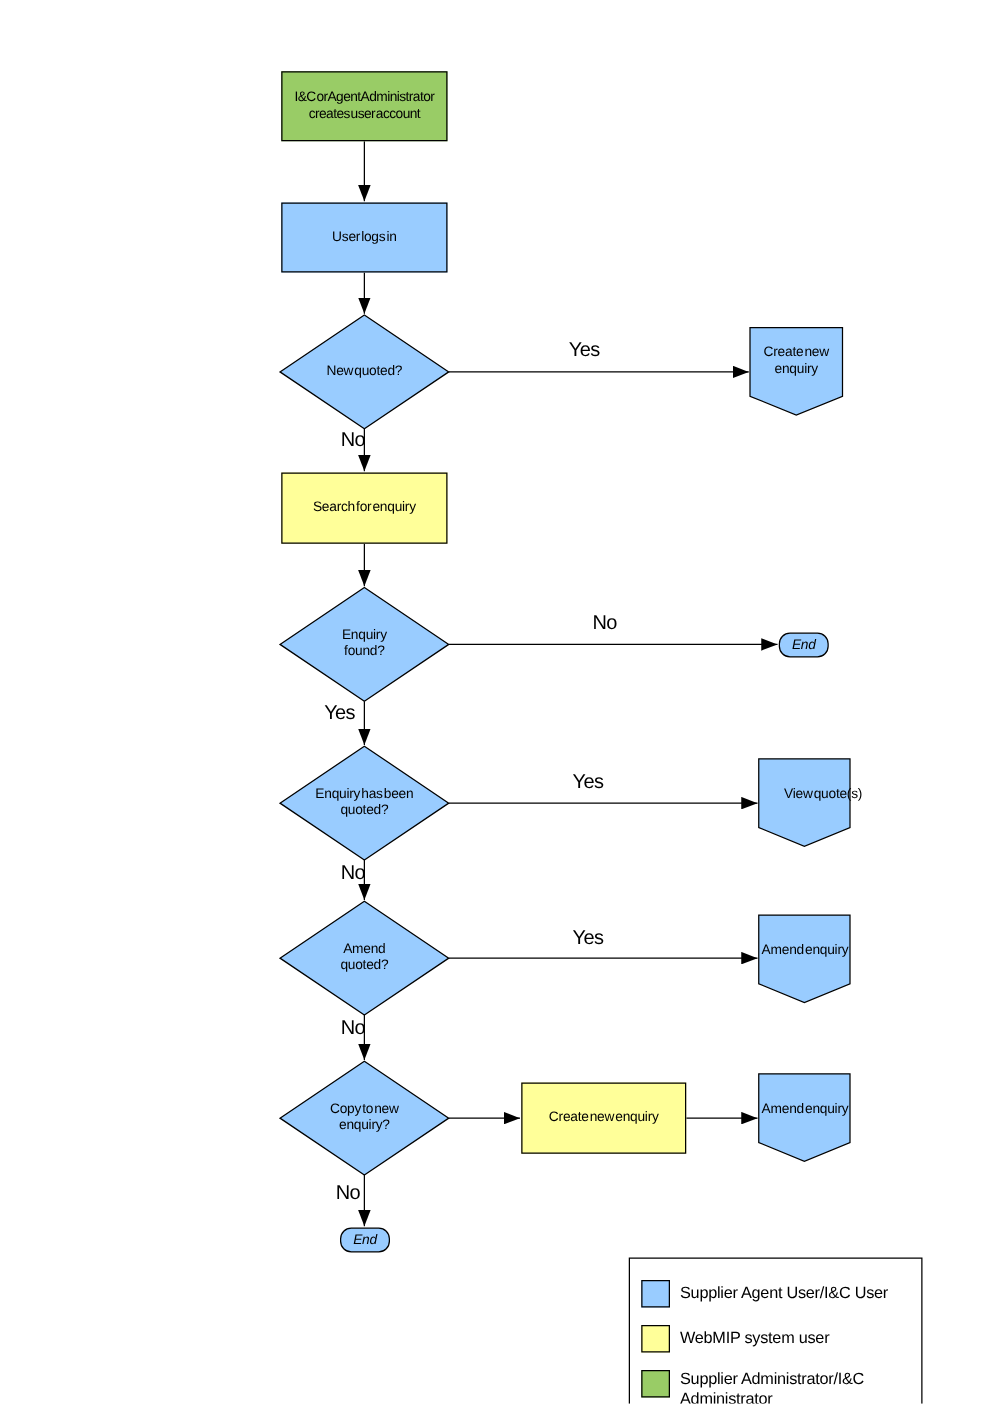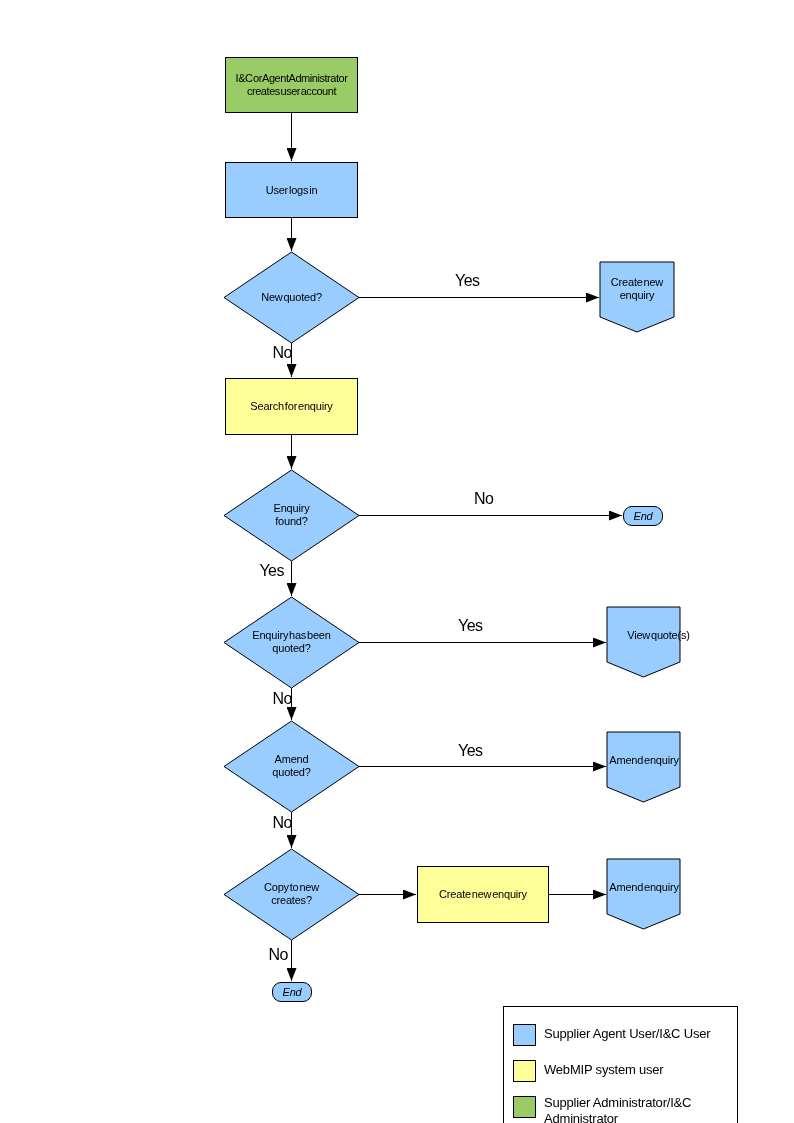--- a/index.html
+++ b/index.html
@@ -100,21 +100,21 @@
   <div class="node rect blue" style="left:225px; top:162px; width:131px; height:54px;">User logs in</div>
 
   <div class="node rect yellow" style="left:225px; top:378px; width:131px; height:55px;">Search for enquiry</div>
 
   <div class="node rect yellow" style="left:417px; top:866px; width:130px; height:55px;">Create new enquiry</div>
 
   <div class="shape-label" style="left:241px; top:290px; width:101px; height:14px;">New quoted?</div>
   <div class="shape-label" style="left:261px; top:501px; width:61px; height:28px;">Enquiry found?</div>
   <div class="shape-label" style="left:249px; top:628px; width:85px; height:28px;">Enquiry has been quoted?</div>
   <div class="shape-label" style="left:261px; top:752px; width:61px; height:28px;">Amend quoted?</div>
-  <div class="shape-label" style="left:251px; top:880px; width:81px; height:28px;">Copy to new creates?</div>
+  <div class="shape-label" style="left:251px; top:880px; width:81px; height:28px;">Copy to new enquiry?</div>
 
   <div class="shape-label" style="left:602px; top:275px; width:70px; height:28px;">Create new enquiry</div>
   <div class="shape-label" style="left:606px; top:628px; width:75px; height:14px;margin-left:15px;">View quote(s)</div>
   <div class="shape-label" style="left:605px; top:753px; width:78px; height:14px;">Amend enquiry</div>
   <div class="shape-label" style="left:605px; top:880px; width:78px; height:14px;">Amend enquiry</div>
 
   <div class="terminator" style="left:623px; top:506px; width:38px; height:18px;">End</div>
   <div class="terminator" style="left:272px; top:982px; width:38px; height:18px;">End</div>
 
   <span class="edge-label" style="left:455px; top:268px;">Yes</span>

